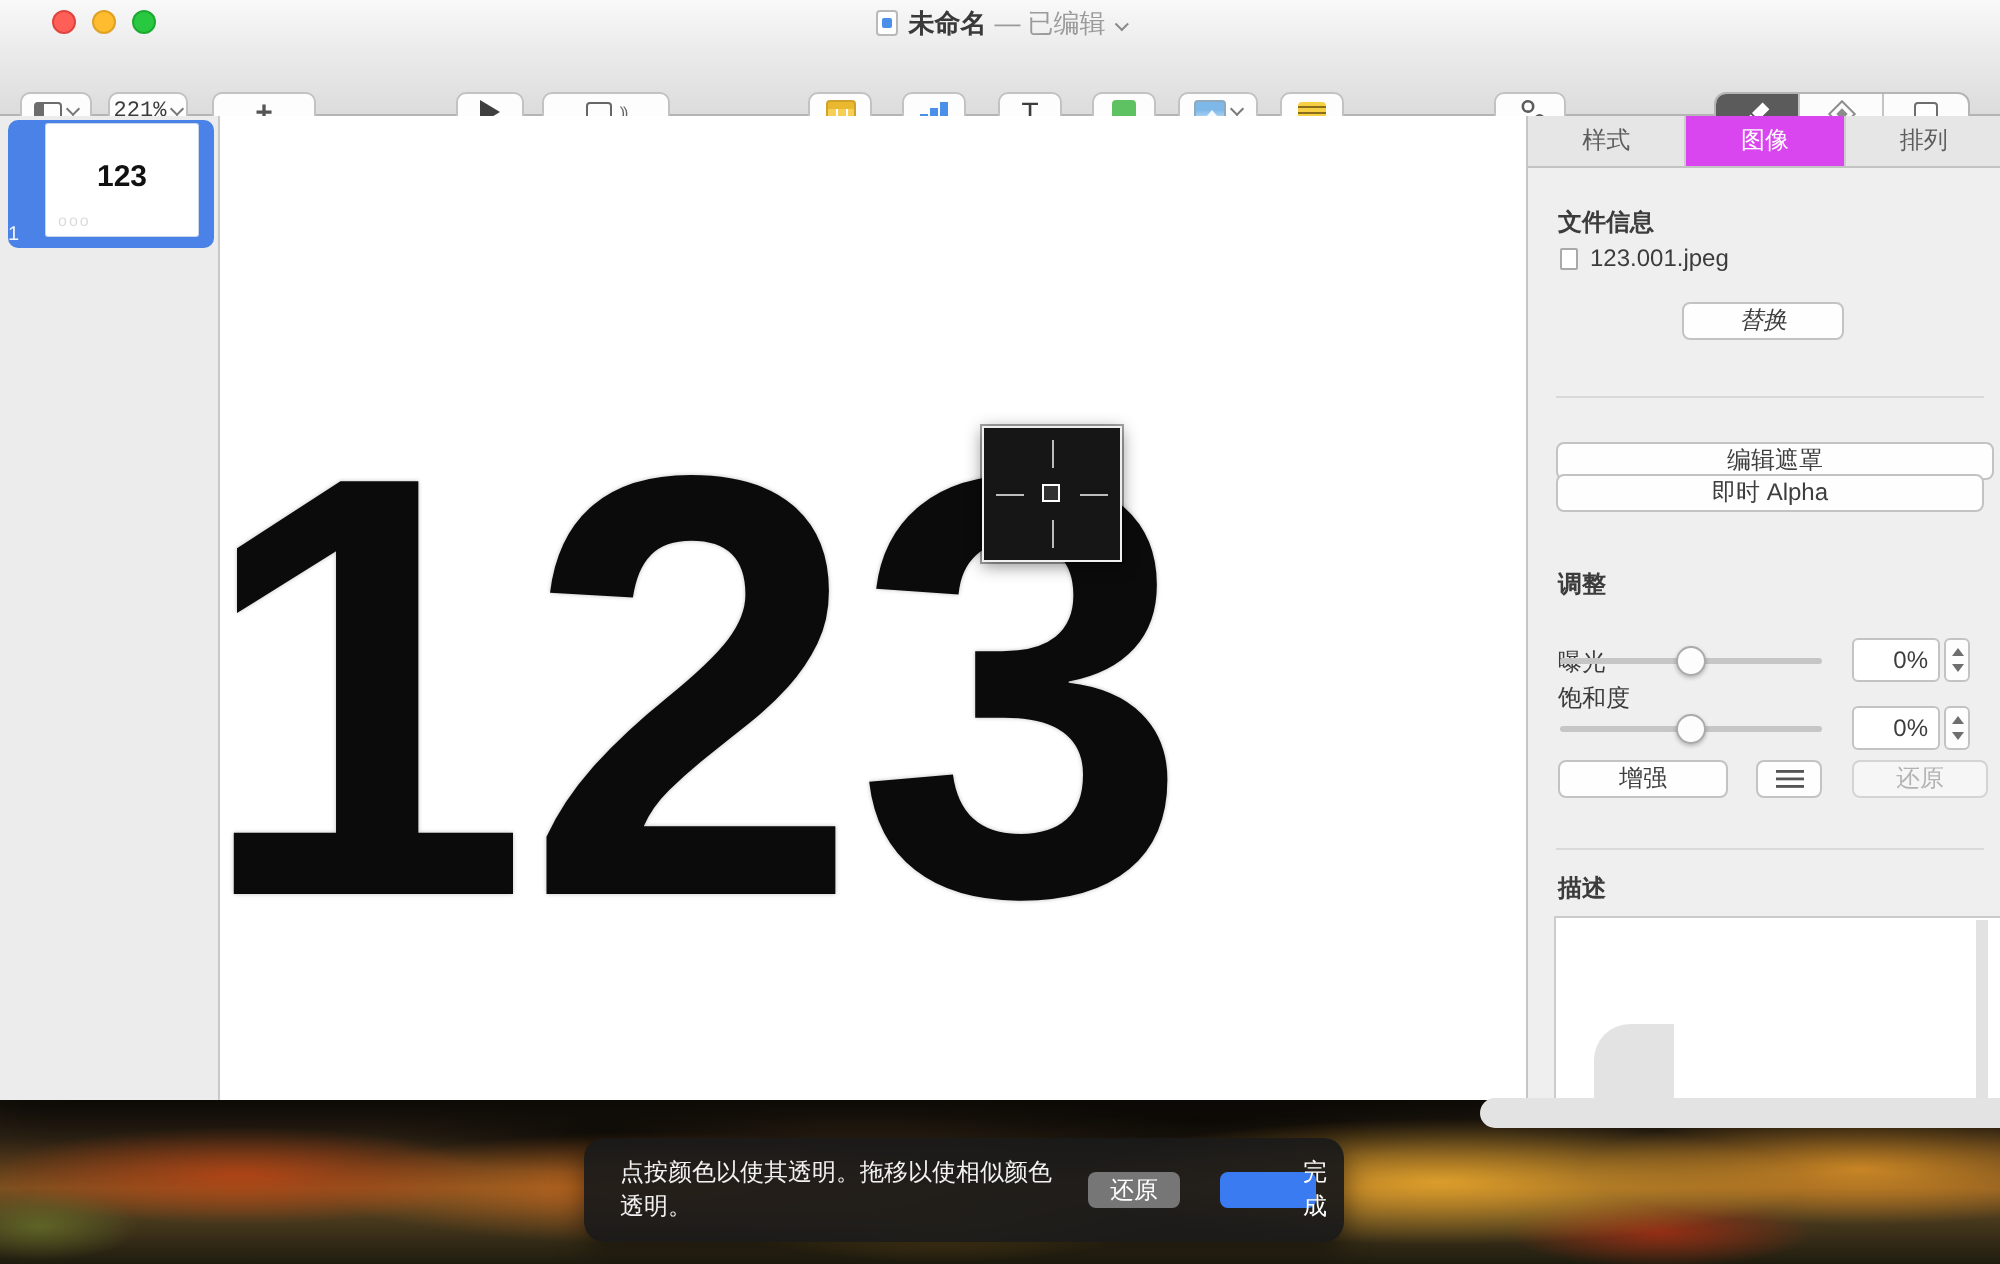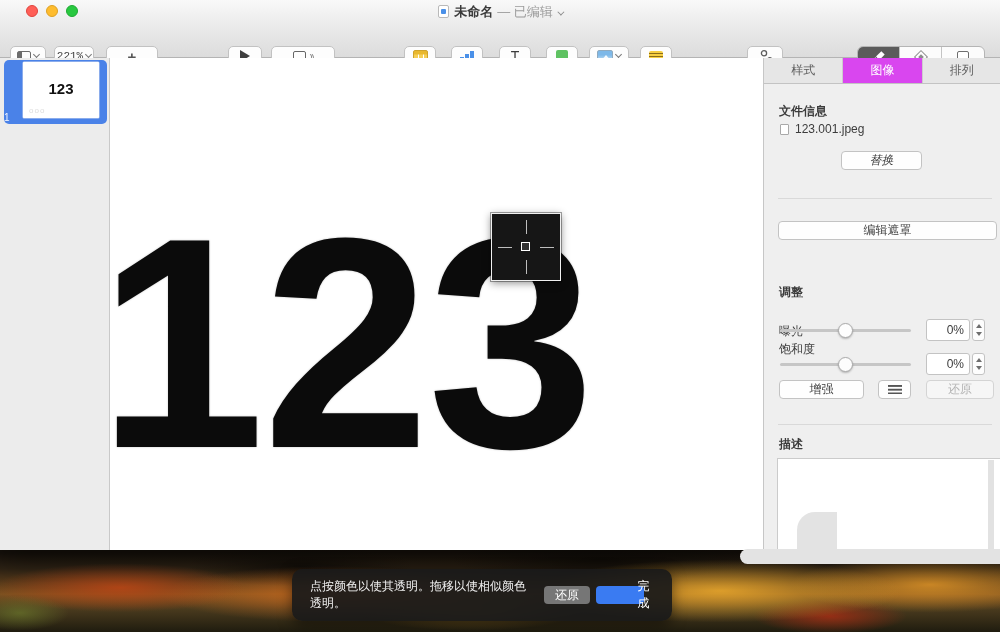--- a/index.html
+++ b/index.html
@@ -148,21 +148,21 @@
   .frag-strip { position:absolute; left:740px; top:549px; width:260px; height:15px;
                 background:#e3e3e3; border-radius:8px 0 0 8px; }
 
   
   .hud { position:absolute; left:292px; top:569px; width:380px; height:52px;
          background:rgba(26,26,26,.93); border-radius:10px; box-shadow:0 4px 14px rgba(0,0,0,.5); }
   .hud-msg { position:absolute; left:18px; top:9px; width:226px; font-size:12px; line-height:17px; color:#f2f2f2; }
   .hud-btn { position:absolute; top:17px; height:18px; border-radius:4px; font-size:12px; color:#fff;
              display:flex; align-items:center; justify-content:center; }
   .hud-reset { left:252px; width:46px; background:#767676; }
-  .hud-done  { left:304px; width:48px; background:#3a7bf2;padding-left:47px; }
+  .hud-done  { left:318px; width:48px; background:#3a7bf2;padding-left:47px; }
 </style>
 </head>
 <body>
 
 <div id="screen">
 
   <div class="wallpaper"></div>
 
   <div class="kwindow">
 
@@ -320,20 +320,21 @@
         <div class="insp-tab">排列</div>
       </div>
 
       <div class="insp-h" style="left:15px;top:45px;">文件信息</div>
       <div class="file-icon"></div>
       <div class="file-name">123.001.jpeg</div>
       <div class="wbtn" style="left:77px;top:93px;width:81px;font-style:italic;">替换</div>
 
       <div class="sep" style="top:140px;"></div>
       <div class="wbtn" style="left:14px;top:152px;width:219px;margin-top:11px;">编辑遮罩</div>
+      <div class="wbtn" style="left:14px;top:179px;width:214px;">即时 Alpha</div>
 
       <div class="insp-h" style="left:15px;top:226px;">调整</div>
 
       <div style="position:absolute;left:15px;top:249px;margin-top:16px;">曝光</div>
       <div class="slider-track" style="left:16px;top:271px;width:131px;">
         <div class="slider-thumb" style="left:58px;"></div>
       </div>
       <div class="val-field" style="left:162px;top:261px;">0%</div>
       <div class="stepper" style="left:208px;top:261px;"></div>
 

